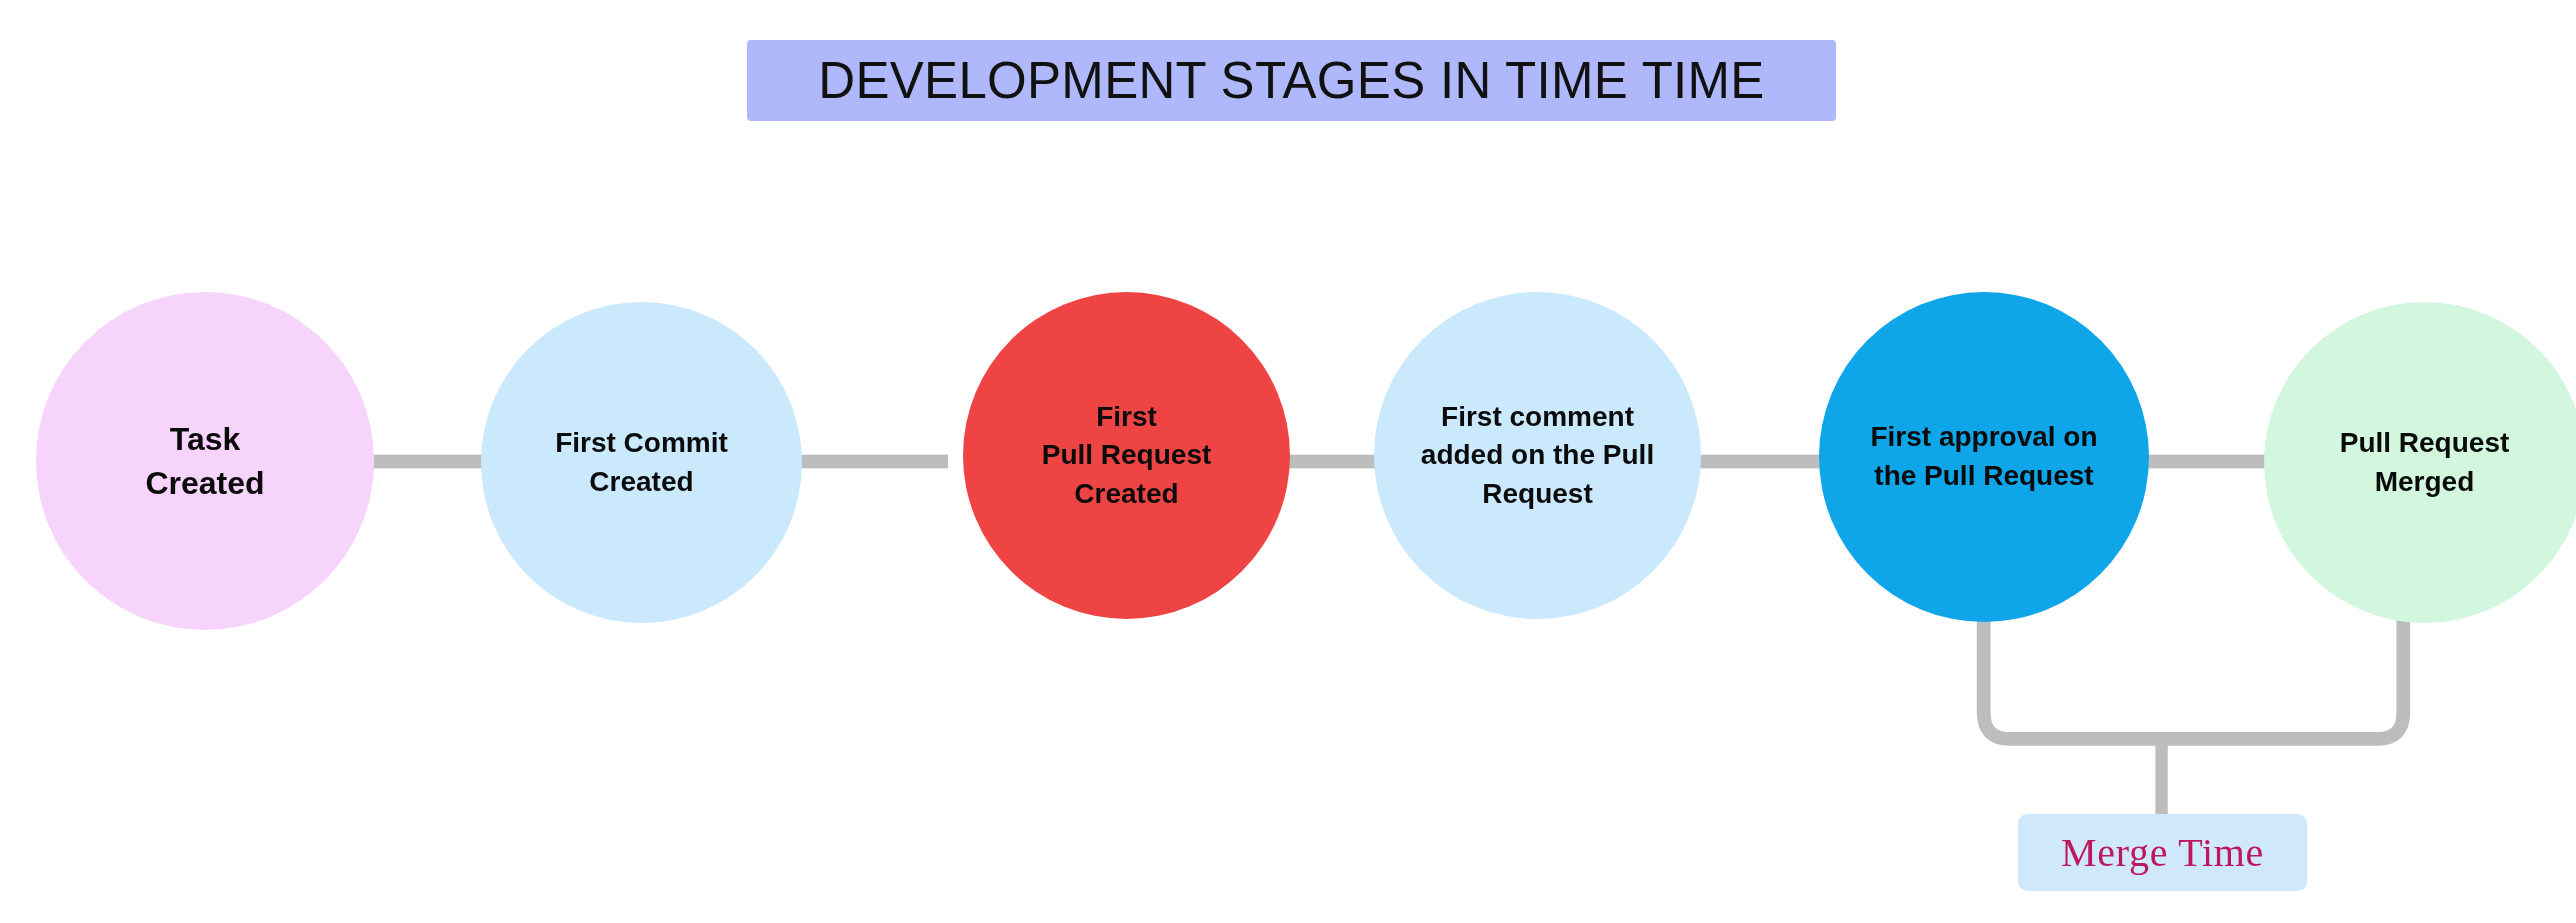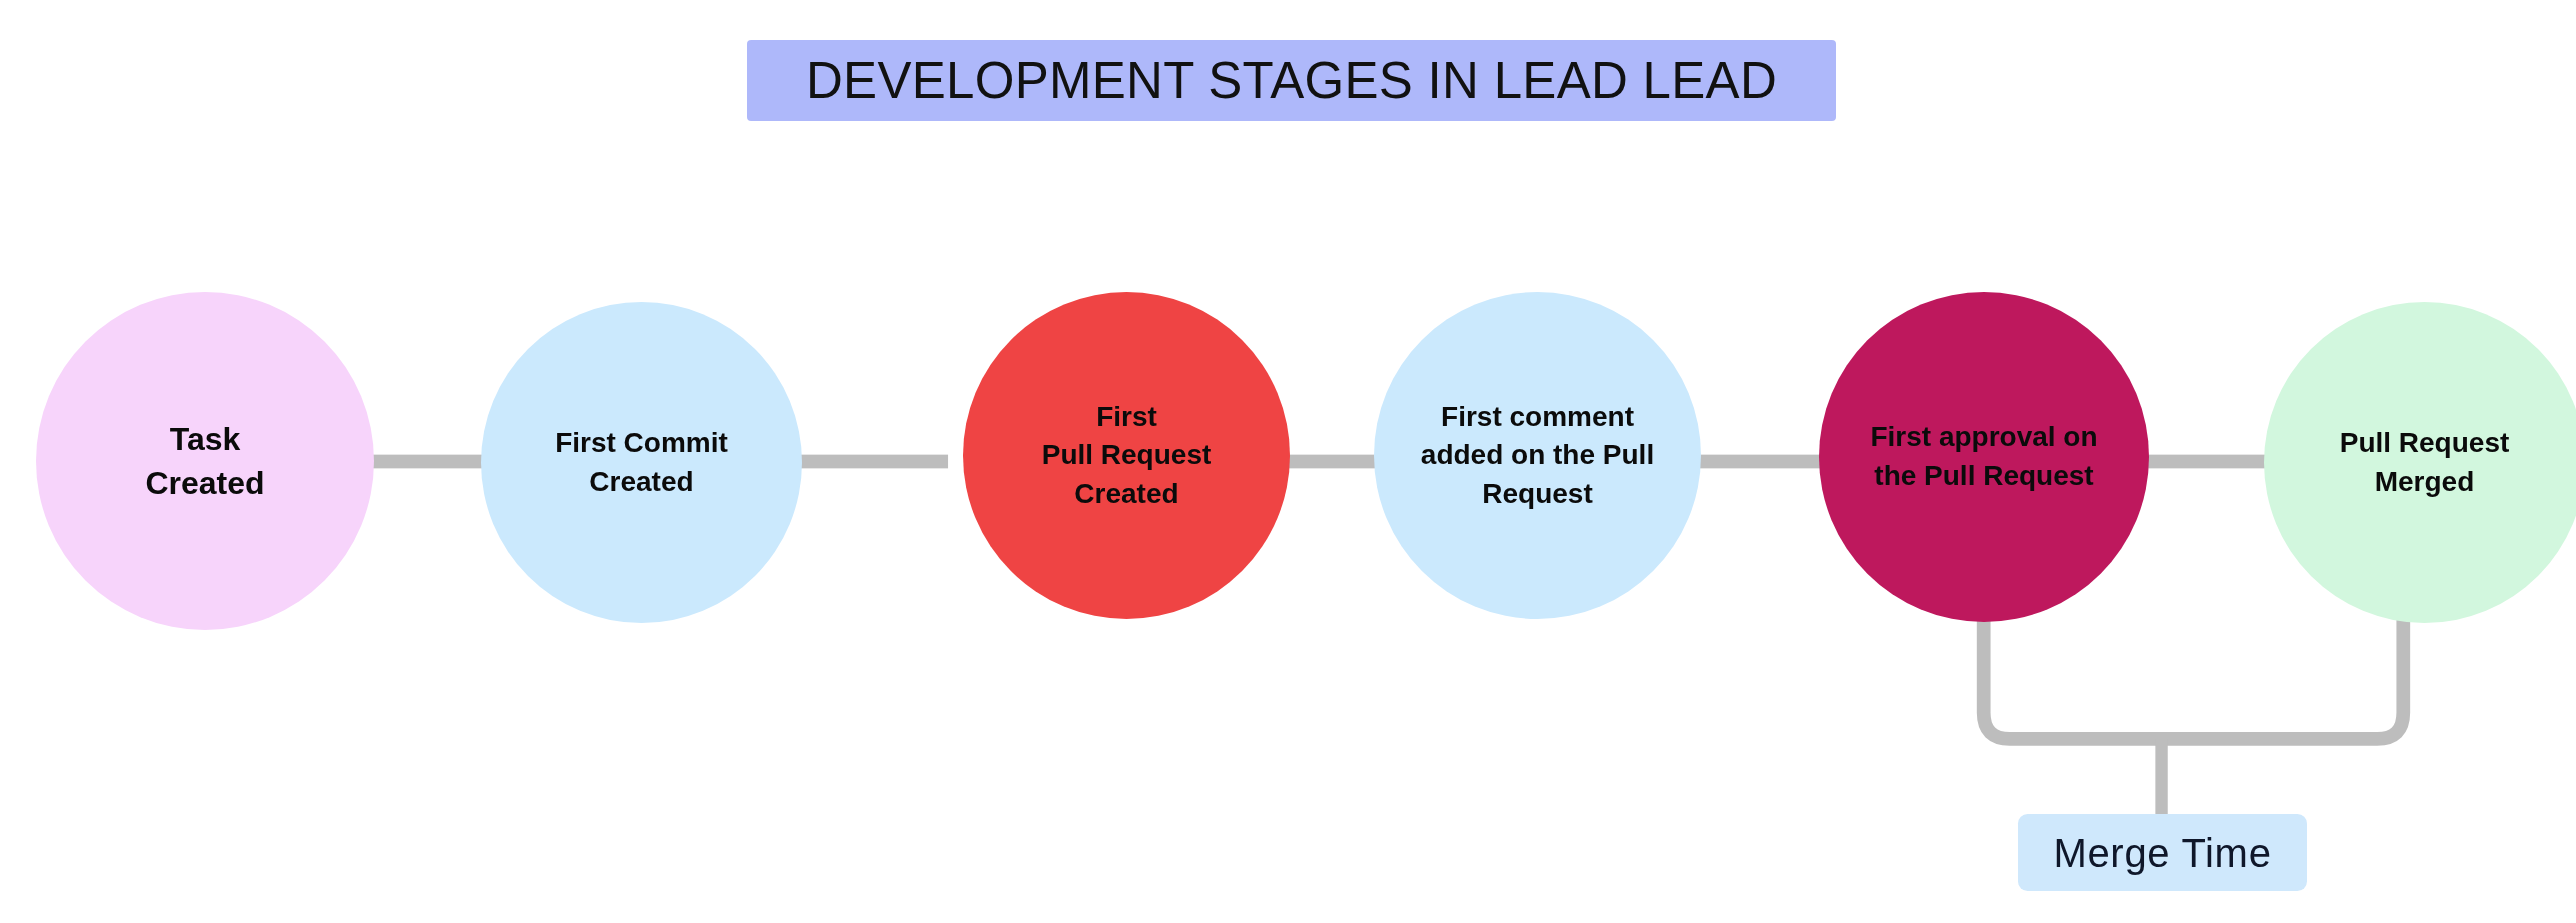--- a/index.html
+++ b/index.html
@@ -64,21 +64,21 @@
     text-align: center;
     line-height: 1.38;
     padding: 0 15px;
     white-space: pre-line;
     box-sizing: border-box;
   }
   .node-1 { left: 36px;   top: 292px; width: 338px; height: 338px; background: #f7d4fb; }
   .node-2 { left: 481px;  top: 302px; width: 321px; height: 321px; background: #cbe9fd; justify-content: center; }
   .node-3 { left: 963px; top: 292px; width: 327px; height: 327px; background: #ef4444; }
   .node-4 { left: 1374px; top: 292px; width: 327px; height: 327px; background: #cbe9fd; }
-  .node-5 { left: 1819px; top: 292px; width: 330px; height: 330px; background: #be185d; }
+  .node-5 { left: 1819px; top: 292px; width: 330px; height: 330px; background: #0ea5e9; }
   .node-6 { left: 2264px; top: 302px; width: 321px; height: 321px; background: #d2f7de; }
 
   .node-1 .node-label { font-size: 32px; }
   .node-2 .node-label { font-size: 28px; }
   .node-3 .node-label { font-size: 28px; }
   .node-4 .node-label { font-size: 28px; }
   .node-5 .node-label { font-size: 28px; }
   .node-6 .node-label { font-size: 28px; }
 
   
@@ -88,24 +88,24 @@
     top: 814px;
     width: 289px;
     height: 77px;
     background: #cfe8fc;
     border-radius: 9.6px;
     display: flex;
     align-items: center;
     justify-content: center;
   }
   .merge-text {
-    font-family: Liberation Sans, sans-serif;
+    font-family: Liberation Serif, serif;
     font-size: 40px;
     font-weight: 400;
-    color: #0f172a;
+    color: #be185d;
     white-space: nowrap;
     line-height: 1;
     letter-spacing: 0.7px;
   }
 </style>
 </head>
 <body>
 
 <div id="diagram-root">
 
@@ -115,21 +115,21 @@
     <rect x="1140" y="662" width="240" height="20" fill="#bdbdbd"></rect>
     <rect x="1795" y="662" width="240" height="20" fill="#bdbdbd"></rect>
     <rect x="2442" y="662" width="240" height="20" fill="#bdbdbd"></rect>
     <rect x="3092" y="662" width="240" height="20" fill="#bdbdbd"></rect>
 
     <path d="M 2888 900 L 2888 1038 Q 2888 1076 2926 1076 L 3461 1076 Q 3499 1076 3499 1038 L 3499 900" fill="none" stroke="#bdbdbd" stroke-width="20" stroke-linecap="butt"></path>
     <path d="M 3147 1076 L 3147 1190" fill="none" stroke="#bdbdbd" stroke-width="18" stroke-linecap="butt"></path>
   </svg>
 
   <div class="title-banner">
-    <span class="title-text">DEVELOPMENT STAGES IN LEAD LEAD</span>
+    <span class="title-text">DEVELOPMENT STAGES IN TIME TIME</span>
   </div>
 
   <div class="node node-1">
     <span class="node-label">Task
 Created</span>
   </div>
 
   <div class="node node-2">
     <span class="node-label">First Commit
 Created</span>

